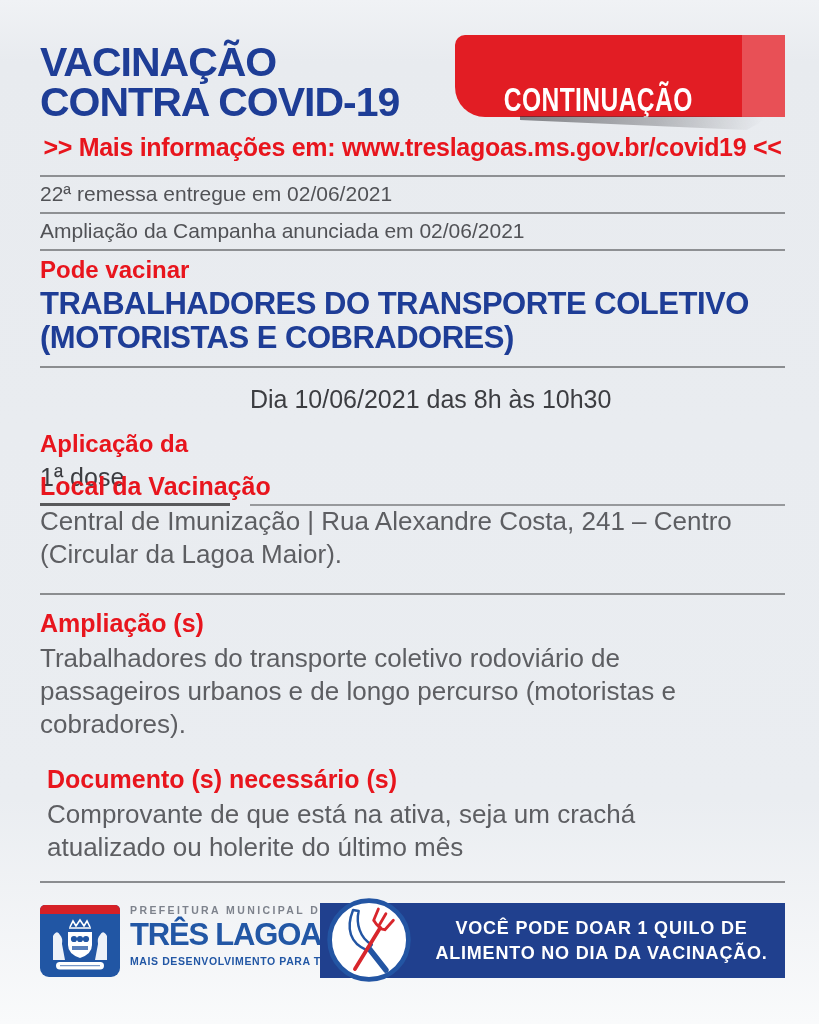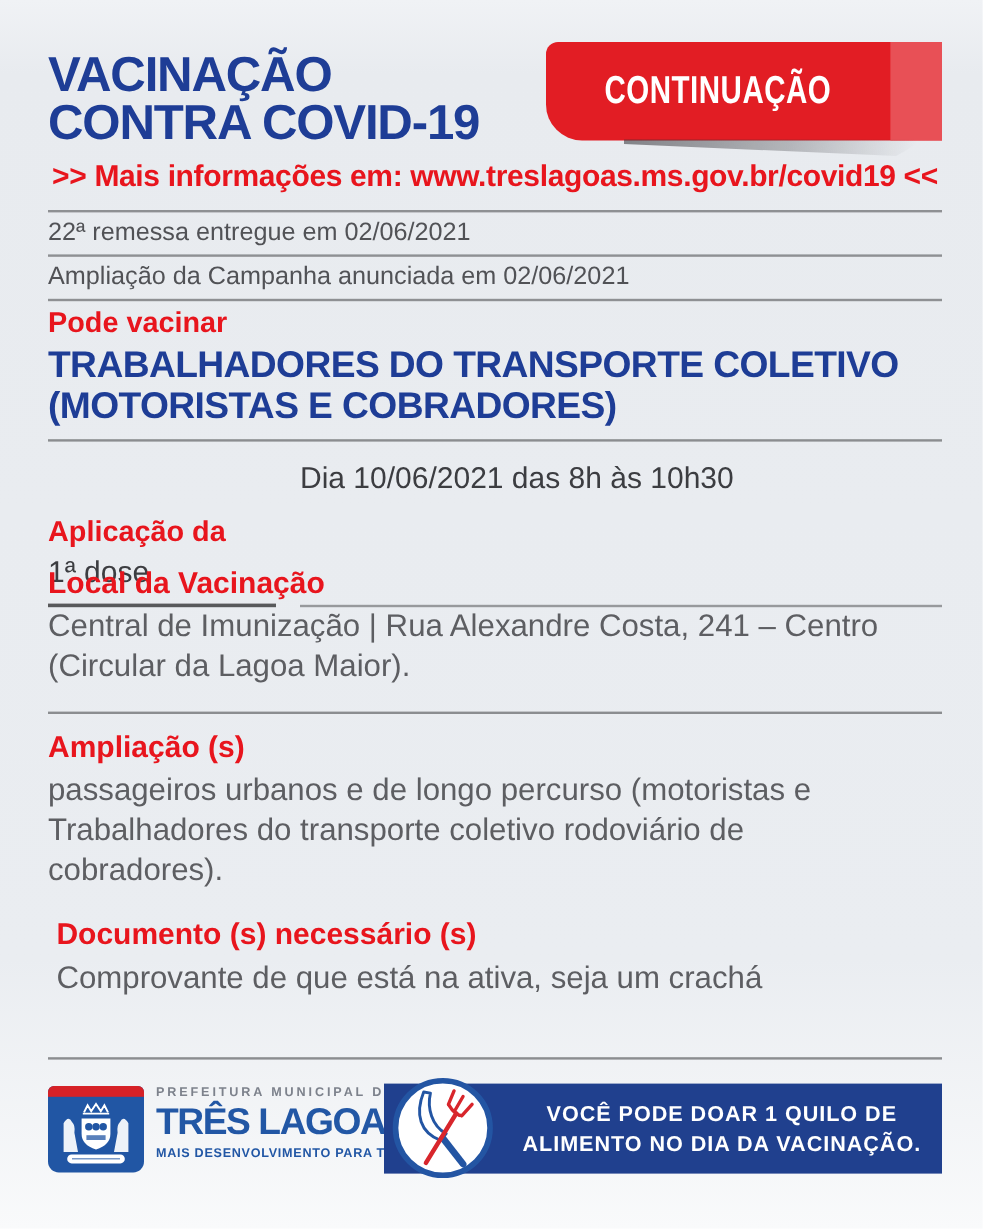--- a/index.html
+++ b/index.html
@@ -13,21 +13,21 @@
   }
 
   
   .title { position:absolute; top:42px; left:40px; color:#1e3d96;
            font-size:41px; font-weight:800; line-height:40px; letter-spacing:-1px; }
 
   .ribbon { position:absolute; top:35px; left:455px; width:330px; height:82px;
             background:#e21d24; border-radius:10px 0 0 30px; }
   .ribbon-fold { position:absolute; top:0; right:0; width:43px; height:100%; background:#e85056; }
   .ribbon-text { position:absolute; left:0; top:0; width:287px; height:100%;
-                 display:flex; align-items:center; justify-content:center;
+                 display:flex; align-items:flex-end; justify-content:center;
                  color:#ffffff; font-size:30px; font-weight:700; }
   .ribbon-text span { display:inline-block; transform:scaleX(.82) scaleY(1.08); letter-spacing:.5px; }
   .ribbon-shadow { position:absolute; top:116px; left:520px; width:252px; height:14px;
                    background:linear-gradient(100deg, rgba(45,45,50,.55) 0%, rgba(45,45,50,.28) 55%, rgba(45,45,50,0) 96%);
                    clip-path:polygon(0 0, 100% 0, 90% 100%, 0 28%);
                    filter:blur(.6px); }
 
   .info-link { position:absolute; top:133px; left:40px; width:745px; text-align:center;
                color:#e8151d; font-size:25px; font-weight:700; letter-spacing:-.3px; white-space:nowrap; }
 
@@ -125,28 +125,29 @@
   <div class="section sec-local">
     <div class="sec-h">Local da Vacinação</div>
     <div class="sec-body">Central de Imunização | Rua Alexandre Costa, 241 – Centro</div>
     <div class="sec-body">(Circular da Lagoa Maior).</div>
   </div>
 
   <div class="rule rule-2"></div>
 
   <div class="section sec-criterio">
     <div class="sec-h">Ampliação (s)</div>
+    <div class="sec-body">Trabalhadores do transporte coletivo rodoviário de</div>
     <div class="sec-body">passageiros urbanos e de longo percurso (motoristas e</div>
-    <div class="sec-body">Trabalhadores do transporte coletivo rodoviário de</div>
     <div class="sec-body">cobradores).</div>
   </div>
 
   <div class="section sec-documento">
     <div class="sec-h">Documento (s) necessário (s)</div>
     <div class="sec-body">Comprovante de que está na ativa, seja um crachá</div>
+    <div class="sec-body">atualizado ou holerite do último mês</div>
   </div>
 
   <div class="rule rule-3"></div>
 
   <div class="footer">
 
     <div class="logo-box">
       <div class="logo-stripe"></div>
       <svg width="80" height="63" viewBox="0 0 80 63">
 

